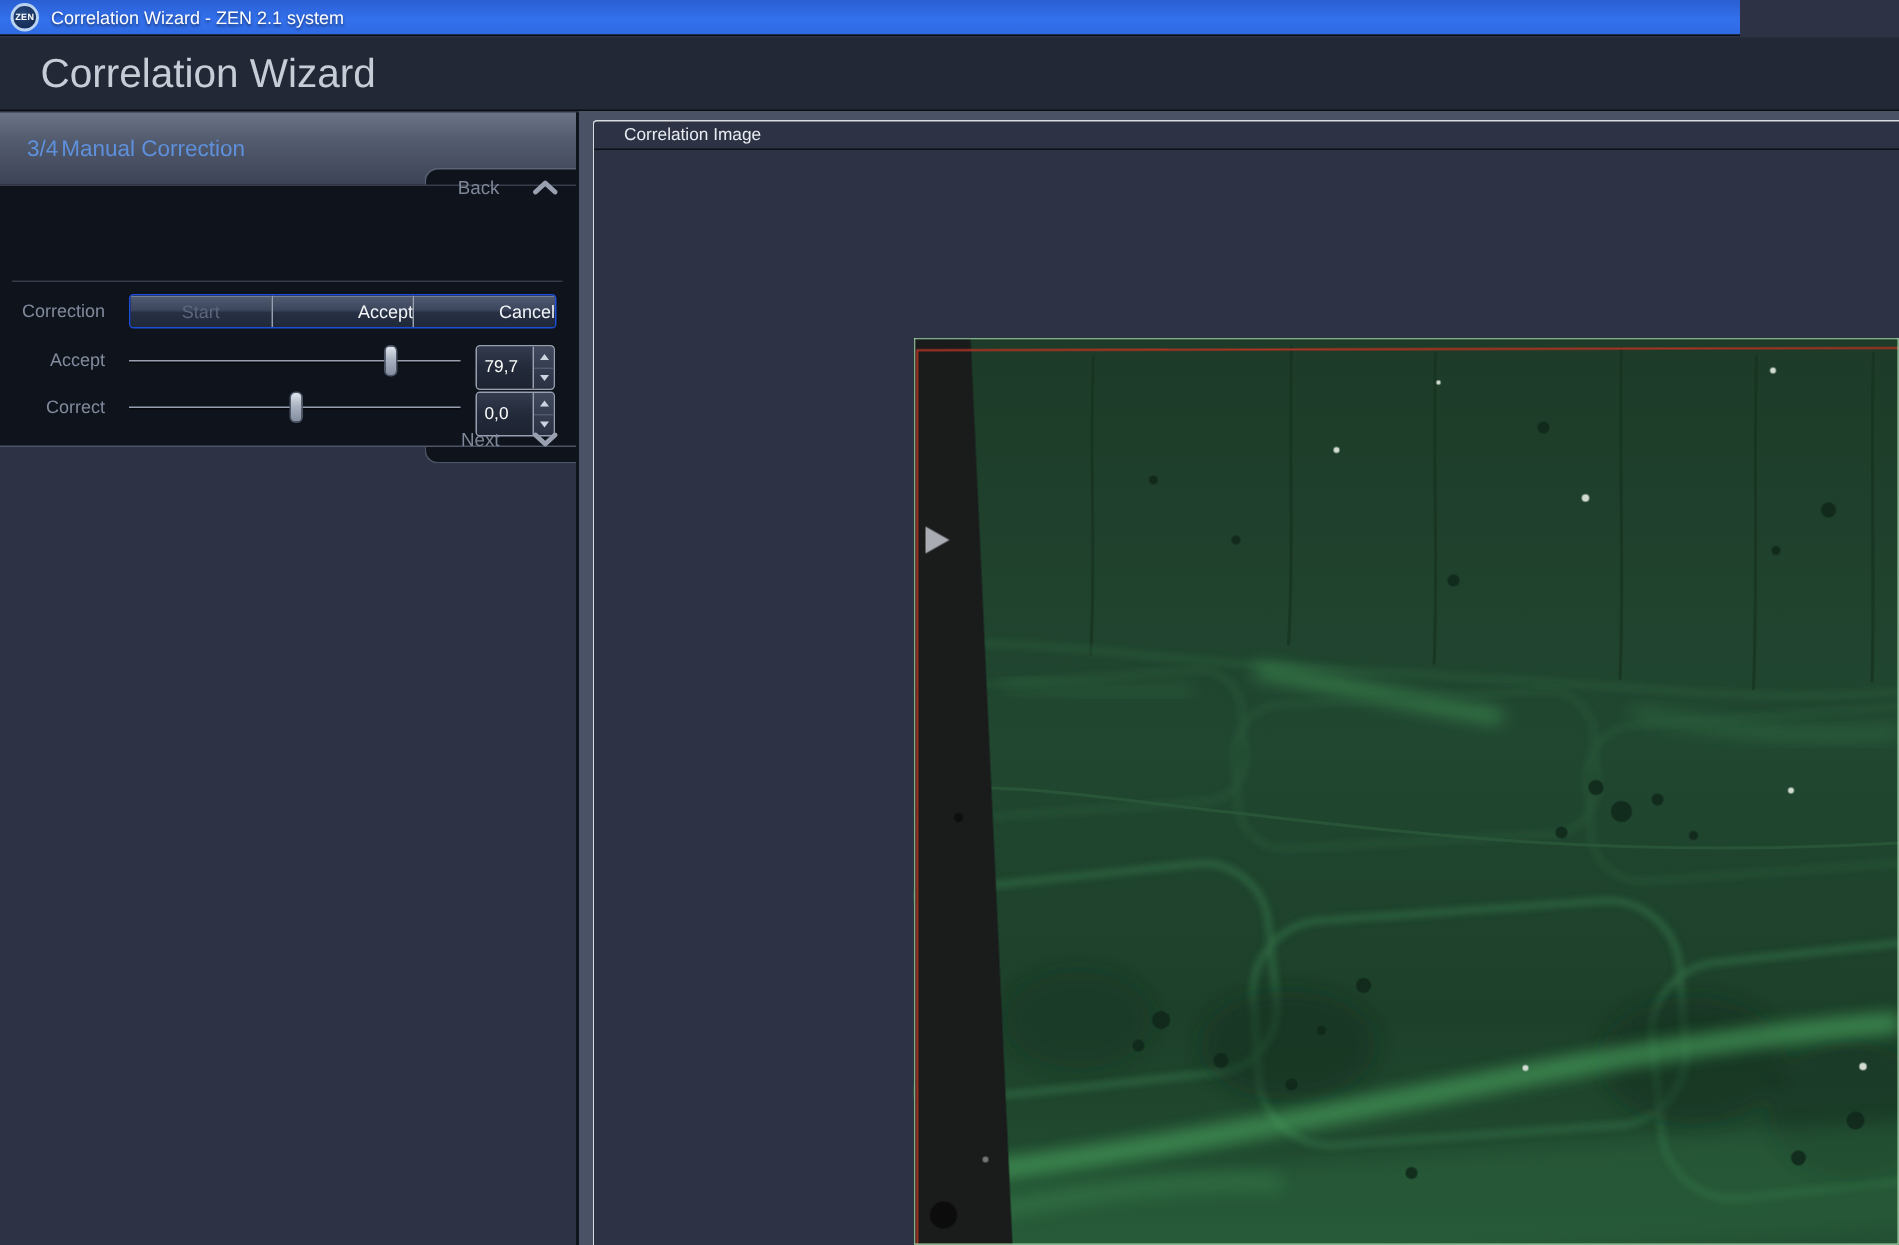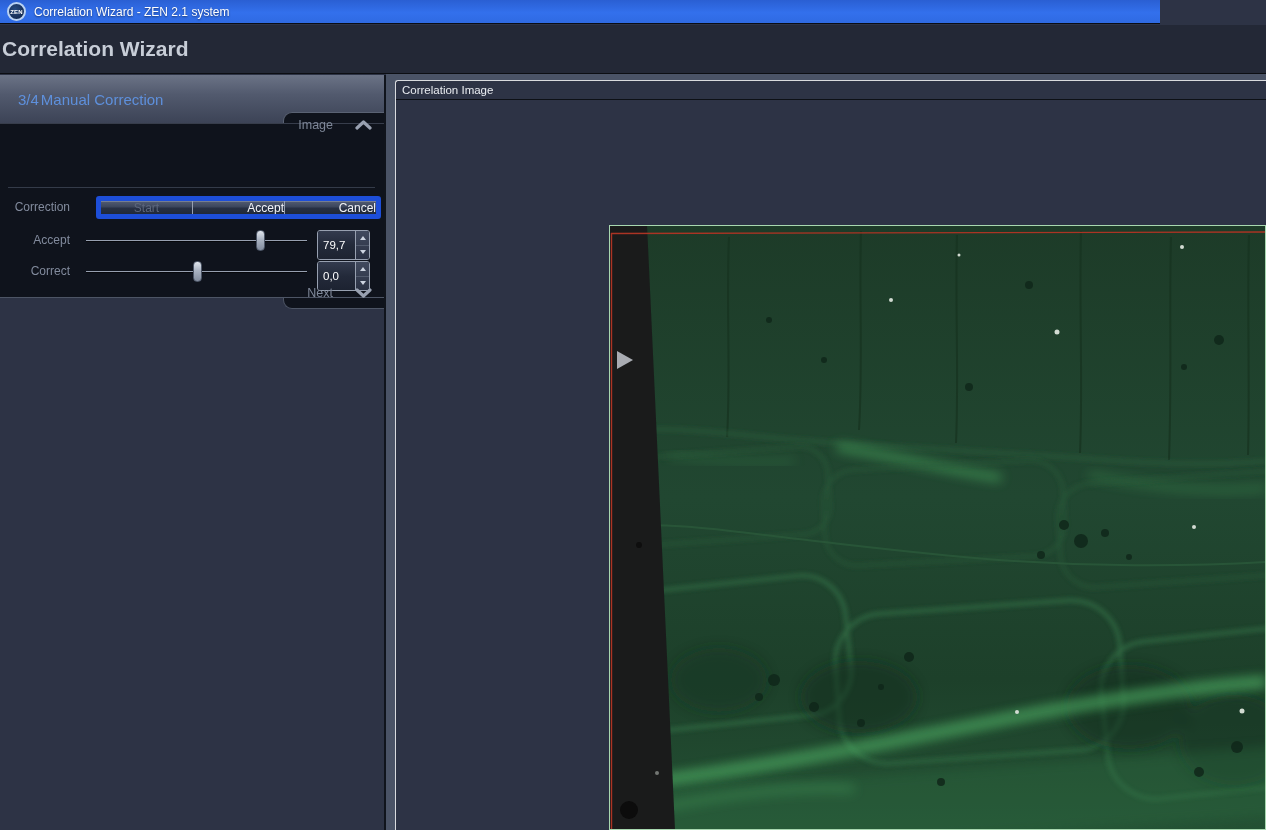--- a/index.html
+++ b/index.html
@@ -15,21 +15,21 @@
     background:radial-gradient(circle at 40% 35%, #274a7e 0%, #142b52 75%);
     border:2px solid #b9d2f2; color:#fff; font-size:6px; font-weight:bold;
     display:flex; align-items:center; justify-content:center; letter-spacing:.2px; }
   #titlebar-text { color:#ffffff; font-size:12px; margin-left:8px;
     text-shadow:0 1px 2px rgba(0,0,0,.5); }
 
   
   #app-header { position:absolute; left:0; top:25px; width:1266px; height:49px;
     background:#232836; border-bottom:1px solid #0c0e13;
     display:flex; align-items:center; }
-  #app-title { color:#c7cdd7; font-size:21px; margin-left:2px; font-weight:700; }
+  #app-title { color:#c7cdd7; font-size:27px; margin-left:27px; font-weight:400; }
 
   
   #left-col { position:absolute; left:0; top:75px; width:386px; height:755px;
     background:#2d3345; border-right:2px solid #10141c; }
 
   #wizard-panel { position:absolute; left:0; top:0; width:384px; height:234px; }
   #step-header { position:absolute; left:0; top:0; width:384px; height:48px;
     background:linear-gradient(180deg,#6b7386 0%,#525a6e 40%,#3c4356 100%);
     display:flex; align-items:center; }
   #step-number { color:#5e90dc; font-size:15px; margin-left:18px; }
@@ -54,22 +54,22 @@
 
   #instruction { position:absolute; left:10px; top:70px; width:352px;
     color:#eef1f5; font-size:11.5px; line-height:15px; z-index:2; }
   #divider { position:absolute; left:8px; top:112px; width:367px; height:1px;
     background:#343b49; }
 
   .ctl-label { position:absolute; left:0; width:70px; text-align:right;
     color:#828b9d; font-size:12px; }
 
   
-  #btn-group { position:absolute; left:96px; top:121px; width:285px; height:23px;
-    display:flex; border:5px solid #1d4ed8; border-radius:3px; overflow:hidden; }
+  #btn-group { position:absolute; left:86px; top:121px; width:285px; height:23px;
+    display:flex; border:1px solid #1d4ed8; border-radius:3px; overflow:hidden; }
   .wbtn { flex:1; border:none; font-family:inherit; font-size:12px; cursor:pointer;
     background:linear-gradient(180deg,#525c73 0%,#3b455b 46%,#273044 54%,#202939 100%);
     color:#f2f4f8; box-shadow:inset 0 1px 0 rgba(255,255,255,.22); }
   .wbtn + .wbtn { border-left:1px solid #97a0b0;text-align:right; }
   .wbtn.disabled { color:#5c667c; }
 
   
   .slider-zone { position:absolute; left:86px; width:221px; height:21px; cursor:pointer; }
   .slider-track { position:absolute; left:0; right:0; top:10px; height:1px;
     background:#97a0b0; box-shadow:0 1px 0 rgba(0,0,0,.6); }
@@ -97,21 +97,21 @@
   .row-opacity  { top:155px; } .row-rotation { top:186px; }
   .row-correction-label { top:125px; }
   .label-line { line-height:21px; }
 
   
   #right-frame { position:absolute; left:386px; top:74px; width:880px; height:756px;
     background:#4a5366; }
   #image-panel { position:absolute; left:9px; top:6px; right:0; bottom:0;
     background:#2d3345; border-left:1px solid #d9dbde; border-top:1px solid #d9dbde;
     border-top-left-radius:3px; overflow:hidden; }
-  #image-tab { height:19px; line-height:19px; padding-left:6px;
+  #image-tab { height:19px; line-height:19px; padding-left:20px;
     color:#e9ecf1; font-size:11.5px; border-bottom:1px solid #0d1016; cursor:default; }
   #correlation-image { position:absolute; left:213px; top:144px;
     width:657px; height:605px; }
 </style>
 </head>
 <body>
 
 <div id="titlebar">
   <div id="zen-logo">ZEN</div>
   <span id="titlebar-text">Correlation Wizard - ZEN 2.1 system</span>
@@ -127,21 +127,21 @@
     <div id="step-header">
       <span id="step-number">3/4</span>
       <span id="step-title">Manual Correction</span>
     </div>
 
     <div id="back-tab" class="corner-tab"></div>
     <div id="panel-body"></div>
     <div id="next-tab" class="corner-tab"></div>
 
     <div id="back-row" class="nav-row">
-      <span class="nav-label">Image</span>
+      <span class="nav-label">Back</span>
       <svg class="nav-chevron" viewBox="0 0 17 10">
           <polyline points="2,8 8.5,2 15,8"></polyline>
         </svg>
     </div>
 
 
     <div id="divider"></div>
 
     <div class="ctl-label row-correction-label abs" style="line-height:15px;">Correction</div>
 

